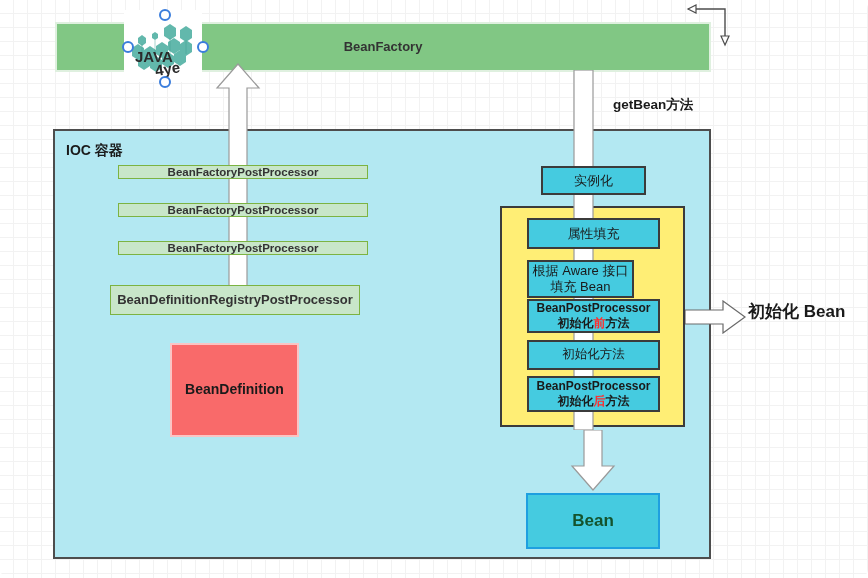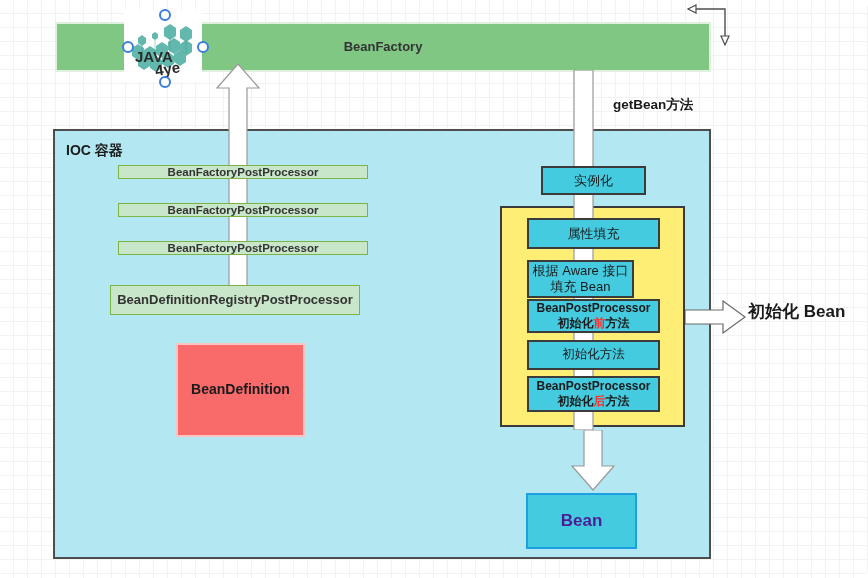--- a/index.html
+++ b/index.html
@@ -58,21 +58,21 @@
   .bfpp1{top:165px}.bfpp2{top:203px}.bfpp3{top:241px}
   .bdrpp{
     left:110px;top:285px;width:250px;height:30px;
     background:#c8e6c9;border:1px solid #7cb342;
     font-size:13px;font-weight:bold;color:#333333;
     z-index:6;
   }
 
   
   .beandef{
-    left:176px;top:343px;width:129px;height:94px;
+    left:170px;top:343px;width:129px;height:94px;
     background:#f96a6a;border:2px solid #fbc4c4;
     font-size:14px;font-weight:bold;color:#1a1a1a;
     z-index:6;
   }
 
   
   .yellowbox{
     left:500px;top:206px;width:185px;height:221px;
     background:#ffee75;border:2px solid #3b3b3b;
     z-index:3;
@@ -81,23 +81,23 @@
     background:#45cbe0;border:2px solid #3b3b3b;
     color:#1a1a1a;z-index:6;
   }
   .inst{left:541px;top:166px;width:105px;height:29px;font-size:13px;text-align:right;}
   .attr{left:527px;top:218px;width:133px;height:31px;font-size:13px;}
   .aware{left:527px;top:260px;width:107px;height:38px;font-size:13px;}
   .bpp-before{left:527px;top:299px;width:133px;height:34px;font-size:12px;font-weight:bold;}
   .init{left:527px;top:340px;width:133px;height:30px;font-size:12.5px;}
   .bpp-after{left:527px;top:376px;width:133px;height:36px;font-size:12px;font-weight:bold;}
   .bean{
-    left:526px;top:493px;width:111px;height:56px;
+    left:526px;top:493px;width:134px;height:56px;
     background:#45cbe0;border:2px solid #1e9fe0;
-    font-size:17px;font-weight:bold;color:#4c1d95;z-index:6;
+    font-size:17px;font-weight:bold;color:#14532d;z-index:6;
   }
   .red{color:#ff2d2d;}
 
   
   .arrowsvg{position:absolute;z-index:5;}
   .arrow-up{left:215px;top:62px;}
   .arrow-down-right{left:570px;top:70px;}
   .arrow-to-bean{left:570px;top:430px;}
   .arrow-right-out{left:685px;top:300px;z-index:7;}
 

